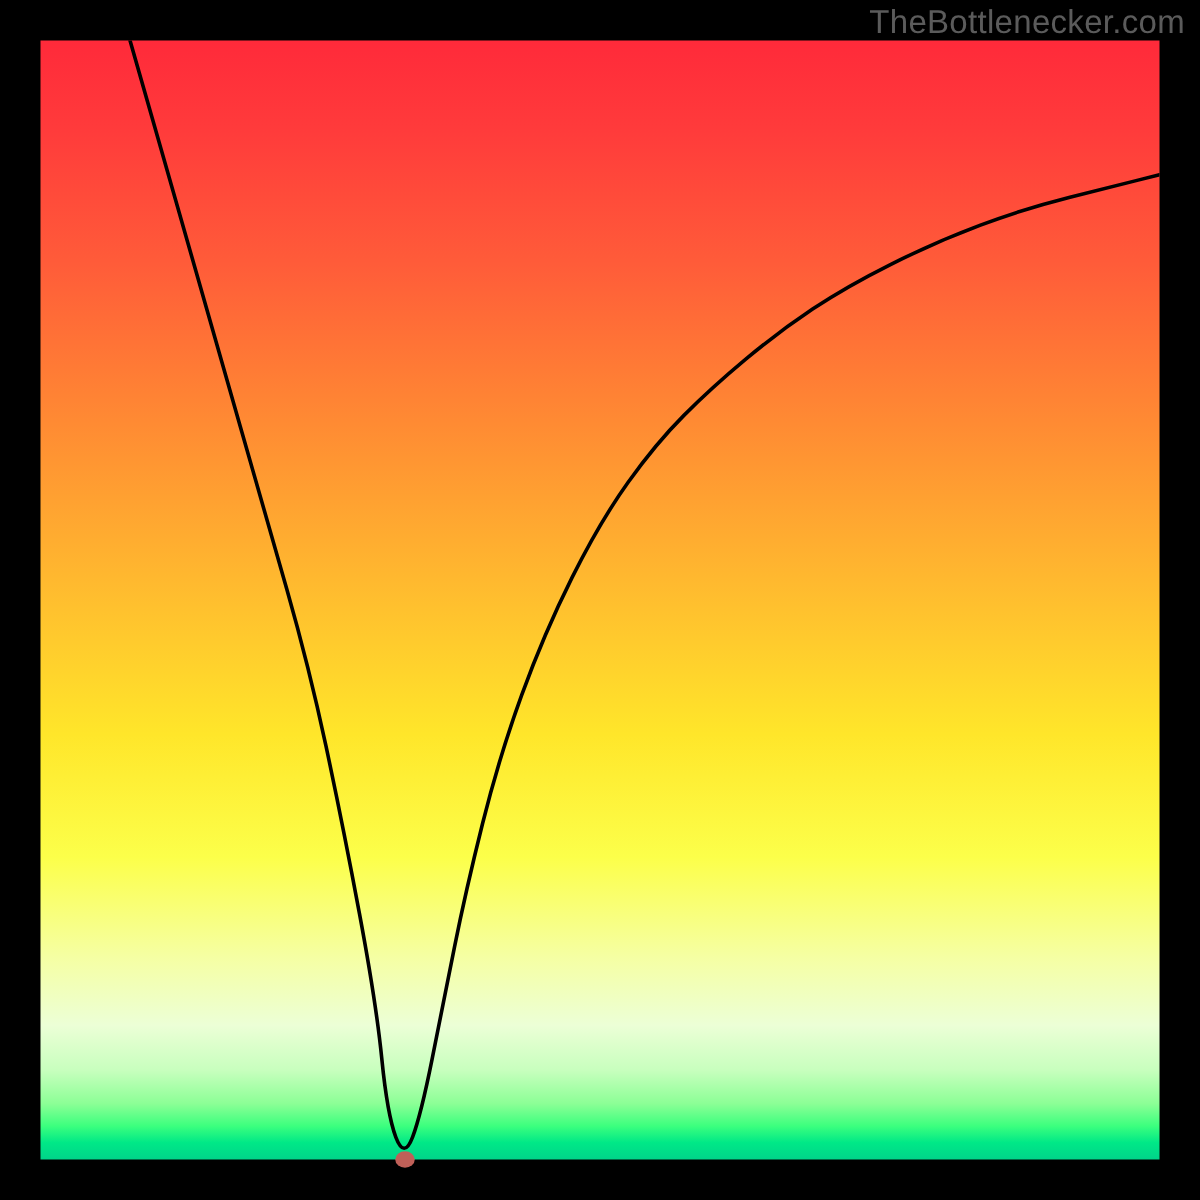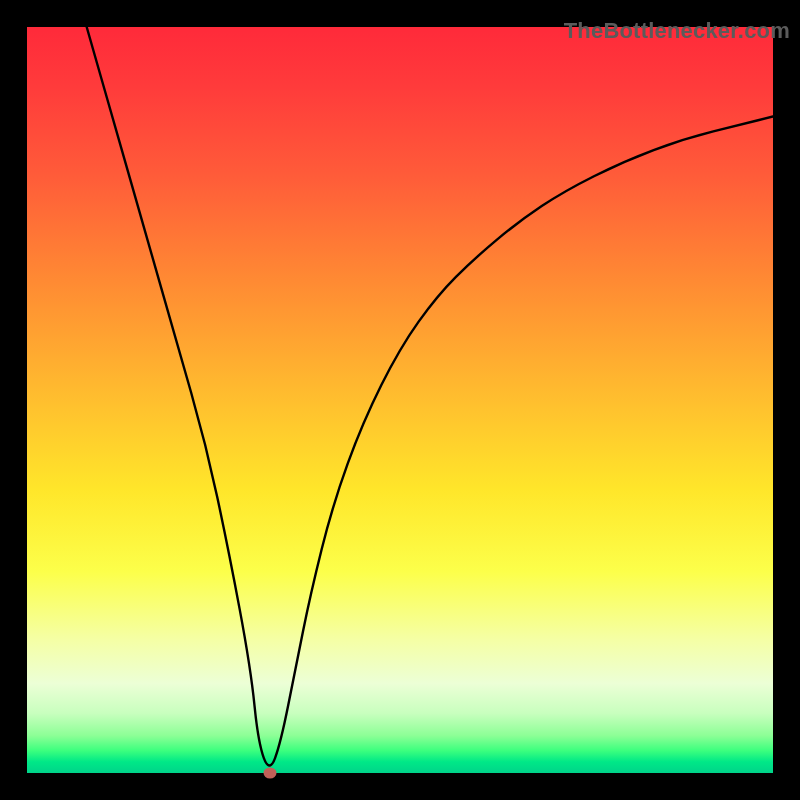--- a/index.html
+++ b/index.html
@@ -12,25 +12,25 @@
     overflow: hidden;
   }
   .frame {
     position: relative;
     width: 800px;
     height: 800px;
     background: #000;
   }
   .watermark {
     position: absolute;
-    top: 18px;
+    top: 2px;
     right: 10px;
     color: #5b5b5b;
     font-size: 22px;
-    font-weight: 700;
+    font-weight: 400;
     letter-spacing: 0.2px;
     user-select: none;
     z-index: 50;
   }
   .plot-area {
     position: absolute;
     left: 27px;
     top: 27px;
     width: 746px;
     height: 746px;

